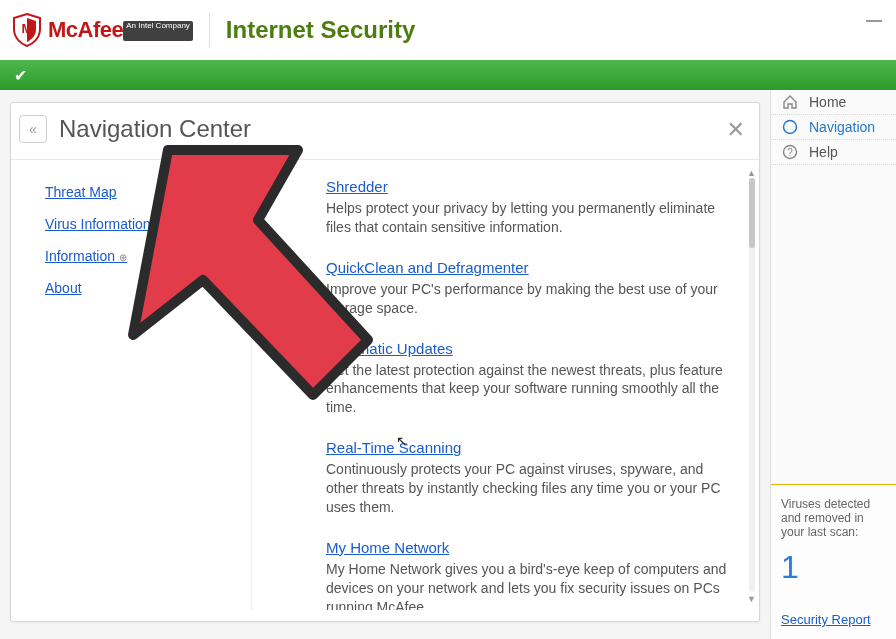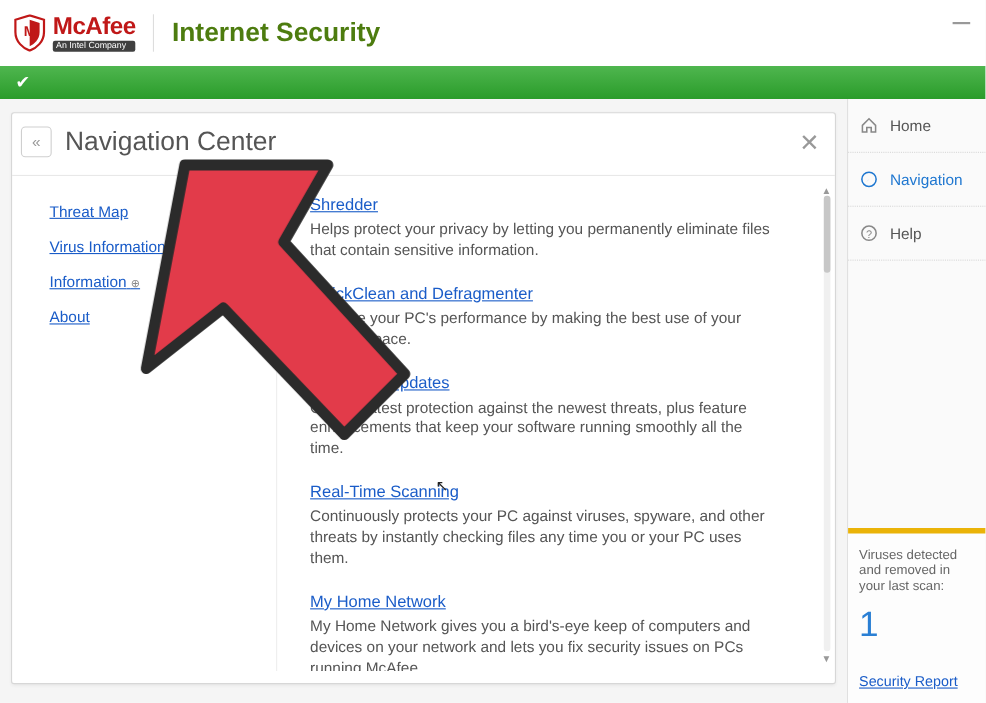--- a/index.html
+++ b/index.html
@@ -16,21 +16,21 @@
   .topbar {
     height: 60px;
     background: #fff;
     display: flex;
     align-items: center;
     padding: 0 12px;
     position: relative;
   }
   .logo-block { display: flex; align-items: center; }
   .shield { width: 30px; height: 34px; margin-right: 6px; }
-  .brand-text { display: flex; flex-direction: column; line-height: 1; }
+  .brand-text { display: flex; line-height: 1; }
   .brand-name { font-weight: 700; color: #c01818; font-size: 22px; letter-spacing: -0.5px; }
   .brand-sub { font-size: 8px; color: #666; background:#404040; color:#fff; padding:1px 3px; border-radius:2px; display:inline-block; margin-top:2px;}
   .divider-v { width: 1px; height: 34px; background: #ddd; margin: 0 16px; }
   .product-name { color: #4d7c0f; font-size: 24px; font-weight: 700; }
   .window-minimize {
     position: absolute; right: 14px; top: 20px;
     width: 16px; height: 2px; background: #999;
   }
   .greenbar {
     height: 30px;
@@ -84,45 +84,45 @@
     font-size: 14px;
   }
   .ext-ind { font-size:10px; color:#888; text-decoration:none; }
   .feature-scroll {
     flex: 1;
     border-left: 1px solid #eee;
     padding: 18px 26px 0 30px;
     overflow-y: auto;
     position: relative;
   }
-  .feature { margin-bottom: 22px; max-width: 420px; }
+  .feature { margin-bottom: 22px; max-width: 420px; margin-left: 44px; }
   .feature a { color: #1a5cc8; text-decoration: underline; font-size: 15px; }
   .feature p { color: #555; font-size: 14px; line-height: 1.35; margin-top: 4px; }
   .scrollbar {
     position: absolute; right: 4px; top: 10px; bottom: 10px; width: 8px;
   }
   .scroll-track { position:absolute; top:8px; bottom:8px; right:0; width:6px; background:#f0f0f0; border-radius:3px;}
   .scroll-thumb { position:absolute; top:0; right:0; width:6px; height:70px; background:#c7c7c7; border-radius:3px;}
   .scroll-arrow { position:absolute; right:0; width:8px; height:8px; color:#999; font-size:9px; text-align:center;}
   .scroll-arrow.up{top:-2px;} .scroll-arrow.down{bottom:-2px;}
 
   .rail-item {
     display: flex; align-items: center;
-    padding: 16px 10px;
+    padding: 4px 10px;
     border-bottom: 1px dotted #d8d8d8;
     color: #555; font-size: 14px;
     cursor: pointer;
     gap: 10px;
   }
   .rail-item.active { color: #1f77d0; }
   .rail-icon { width:18px; display:flex; justify-content:center; color:#888;}
   .rail-item.active .rail-icon{ color:#1f77d0; }
   .rail-spacer { flex: 1; }
   .rail-status {
-    border-top: 5px solid #eab308;
+    border-top: 1px solid #eab308;
     padding: 12px 10px;
     font-size: 12px; color: #666;
     background:#fdfdfd;
   }
   .big-number { font-size: 32px; color: #2a7fd4; font-weight: 400; margin: 10px 0 26px; }
   .rail-status a { color: #1a5cc8; font-size: 13px; }
 
   
   .big-arrow {
     position: absolute;

